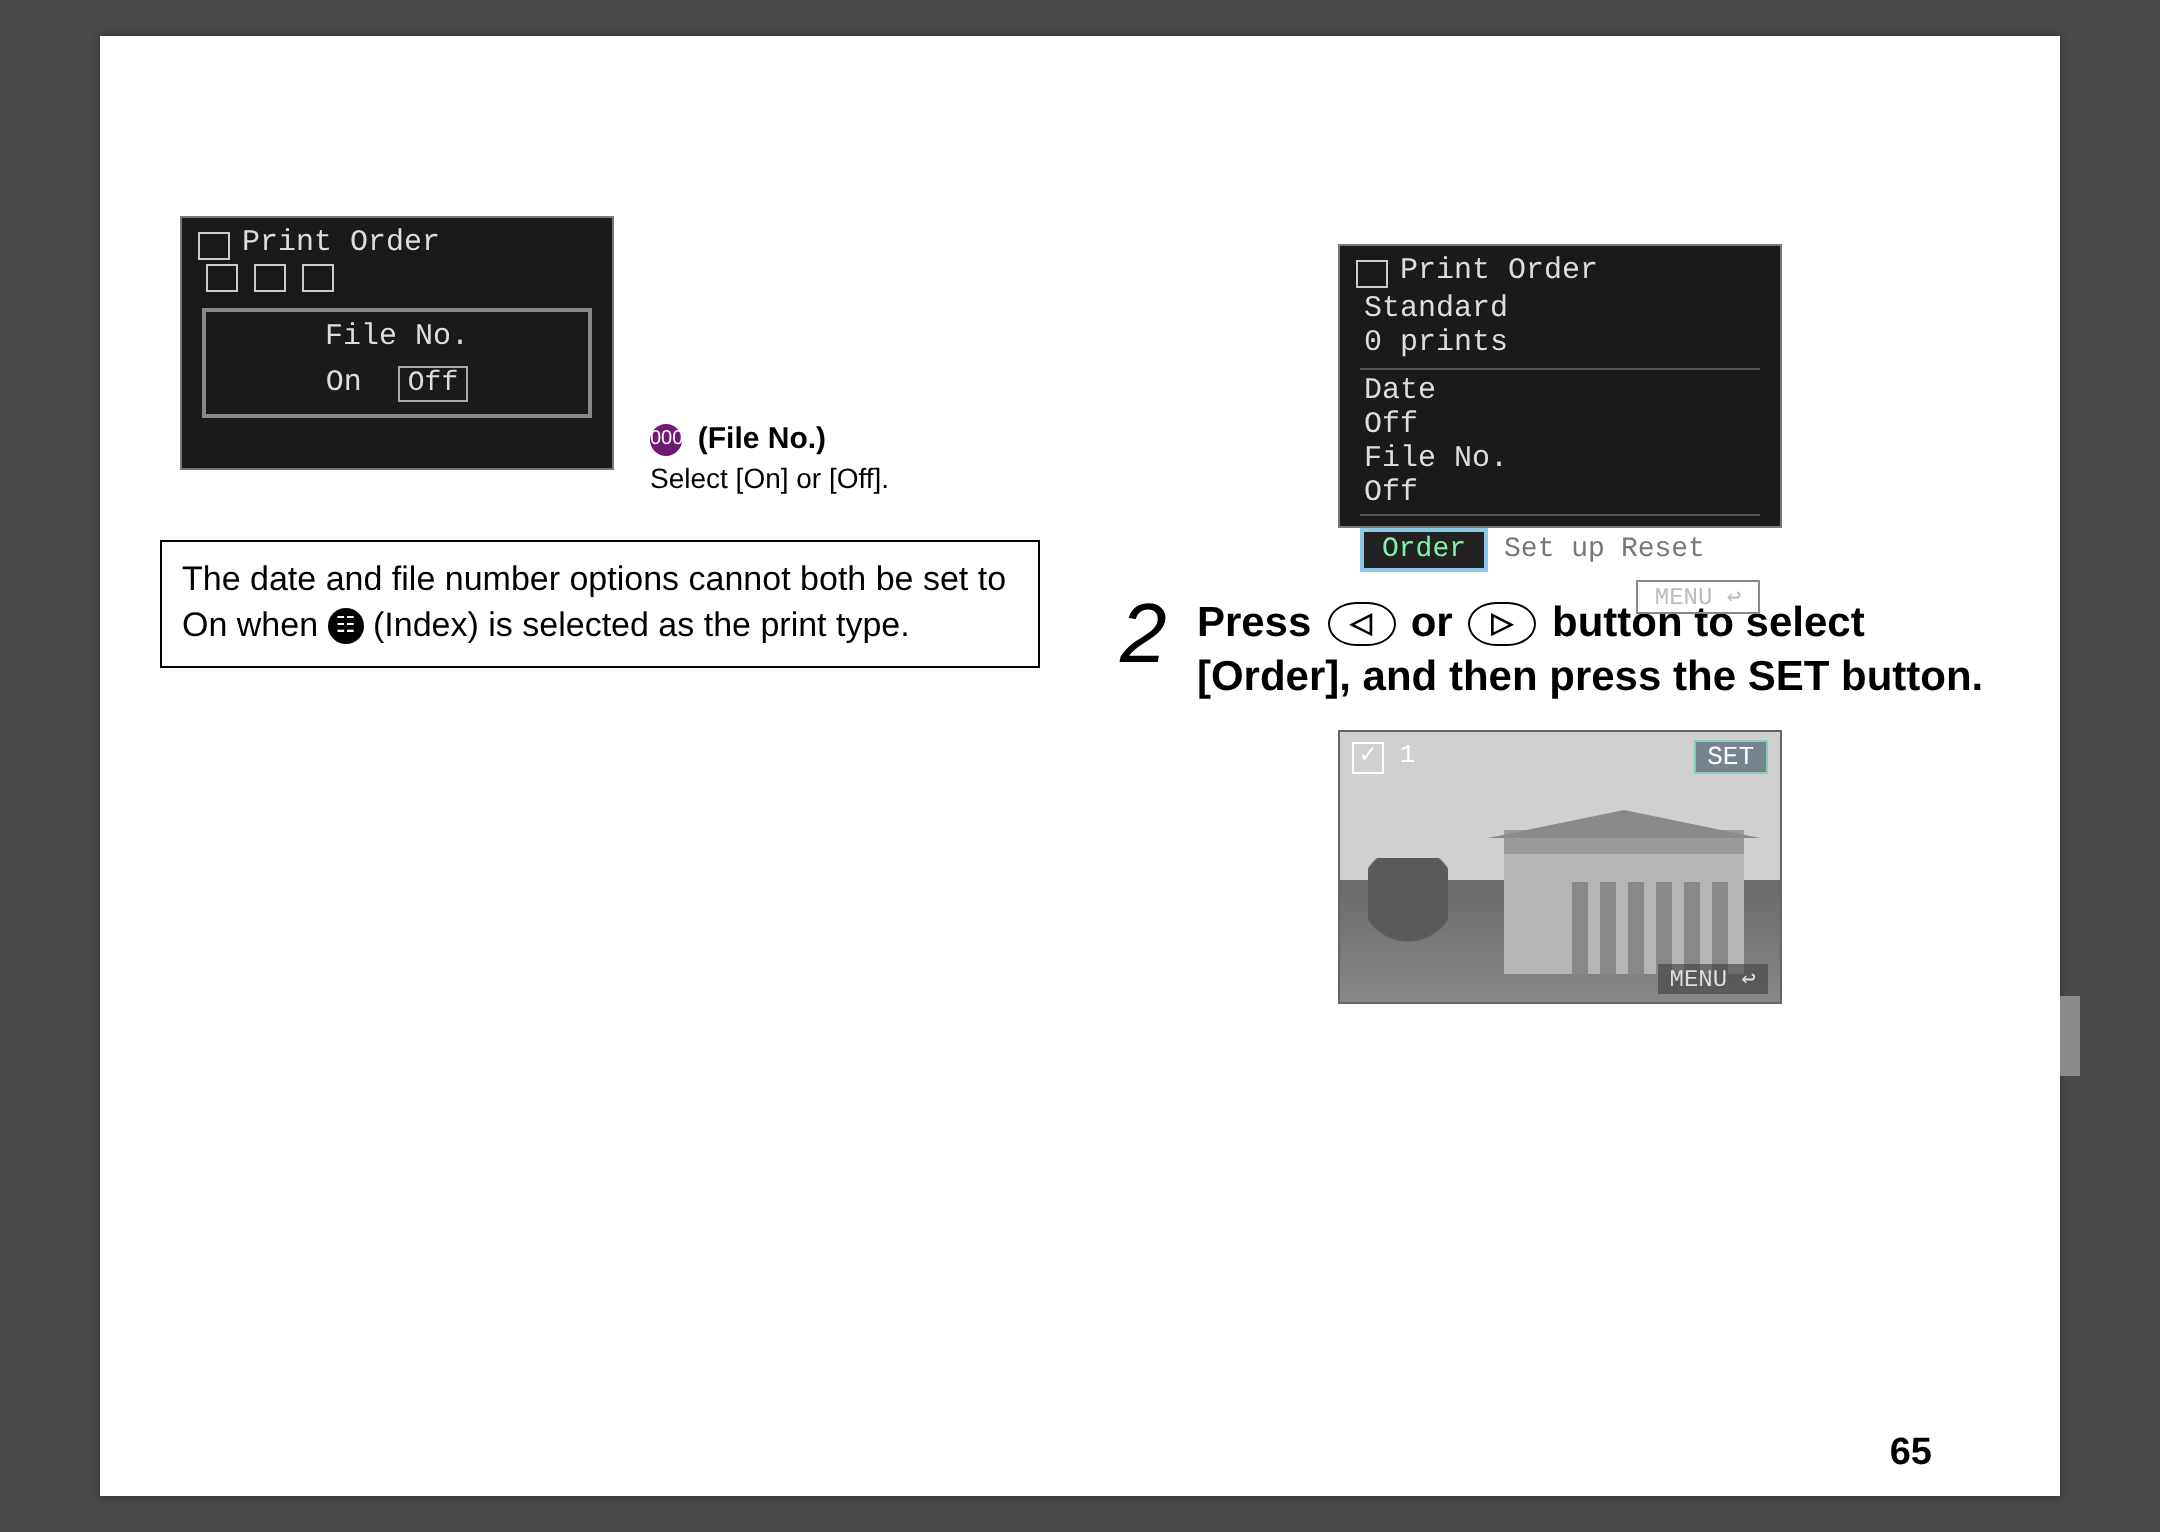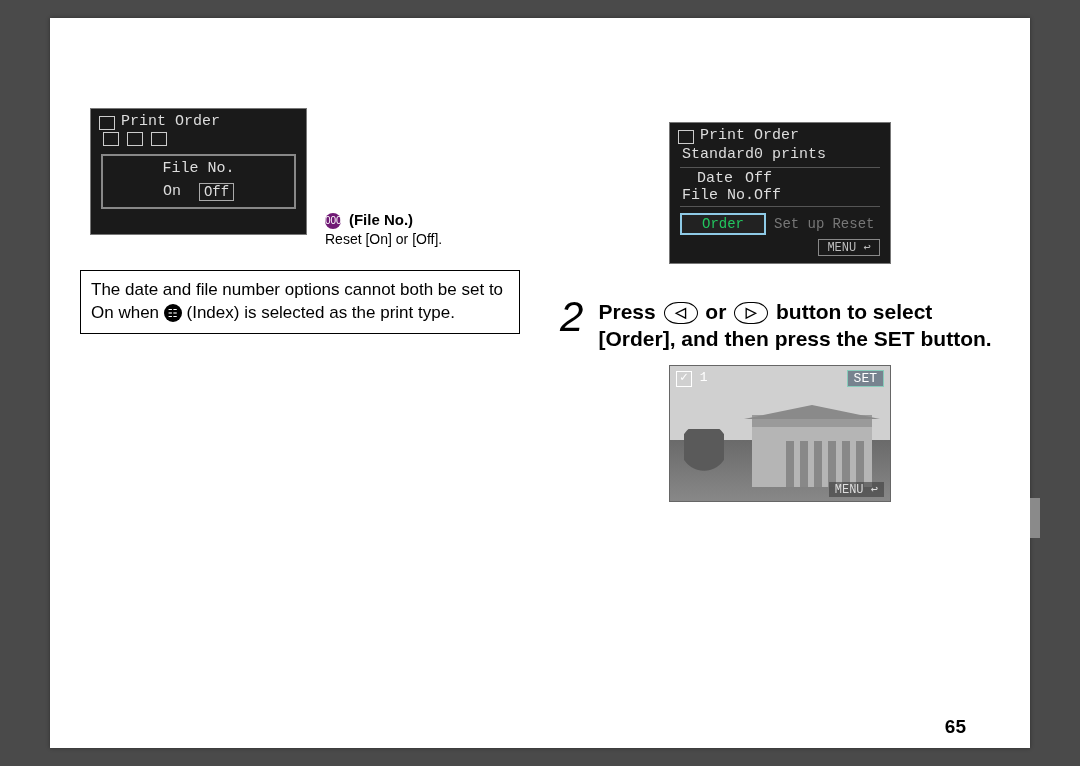--- a/index.html
+++ b/index.html
@@ -49,21 +49,21 @@
   }
   .lcd .icon-row {
     padding: 2px 8px 4px 12px;
     display:flex; gap:8px;
   }
   .lcd .inner-box {
     margin: 4px 10px 8px 10px;
     border: 2px solid #888;
     padding: 4px 6px 6px 6px;
   }
-  .lcd .row { display:flex; padding: 1px 4px; }
+  .lcd .row { display:flex; justify-content:space-between; padding: 1px 4px; flex-direction: column; }
   .lcd .pill {
     border: 1px solid #aaa;
     padding: 0 4px;
     font-size: 14px;
   }
   .lcd1 { width: 215px; height: 125px; margin-left: 10px; margin-bottom: 10px;}
   .caption-area {
     position: relative;
     margin-left: 245px;
     margin-top: -35px;
@@ -118,21 +118,21 @@
     display: inline-block;
     margin-bottom: 16px;
     margin-top: -2px;
   }
   .lcd2 { width: 220px; height: 140px; margin: 14px auto 0 auto; }
   .lcd2 .order-row {
     margin: 6px 10px 4px 10px;
     display:flex; gap:8px; align-items:center;
   }
   .lcd2 .order-btn {
-    border:2px solid #8ecae6; color:#22c55e; padding:1px 20px; font-size:14px;
+    border:2px solid #8ecae6; color:#86efac; padding:1px 9px; font-size:14px;
     background:#222;
   }
   .lcd2 .grey-btn {
     color:#777; font-size:14px;
   }
   .lcd2 .tag {
     margin: 4px 10px 6px auto; width: 60px;
     border:1px solid #888; font-size:12px; text-align:center; color:#bbb;
   }
   .dir-btn {
@@ -235,21 +235,21 @@
           <div style="display:flex; justify-content:center; gap:18px; margin-top:6px;">
             <span>On</span>
             <span class="pill">Off</span>
           </div>
         </div>
       </div>
 
       <div class="caption-area">
         <span class="ficon">000</span>
         <span class="title">(File No.)</span><br>
-        <span>Reset [On] or [Off].</span>
+        <span>Select [On] or [Off].</span>
       </div>
 
 
       <div class="note-box">
         <span>The date and file number options cannot both be set to On when </span>
         <span class="idx-icon">☷</span>
         <span> (Index) is selected as the print type.</span>
       </div>
 
     </div>
@@ -261,21 +261,21 @@
       <div class="lcd lcd2">
         <div class="title-row">
           <span class="mini-icon"></span>
           <span>Print Order</span>
         </div>
         <div class="row" style="padding:2px 12px;">
           <span>Standard</span>
           <span>0 prints</span>
         </div>
         <div style="border-top:1px solid #555; margin:2px 10px;"></div>
-        <div class="row" style="padding:0 27px;gap:12px;">
+        <div class="row" style="padding:0 12px;">
           <span>Date</span>
           <span>Off</span>
         </div>
         <div class="row" style="padding:0 12px;">
           <span>File No.</span>
           <span>Off</span>
         </div>
         <div style="border-top:1px solid #555; margin:2px 10px;"></div>
         <div class="order-row">
           <span class="order-btn">Order</span>

